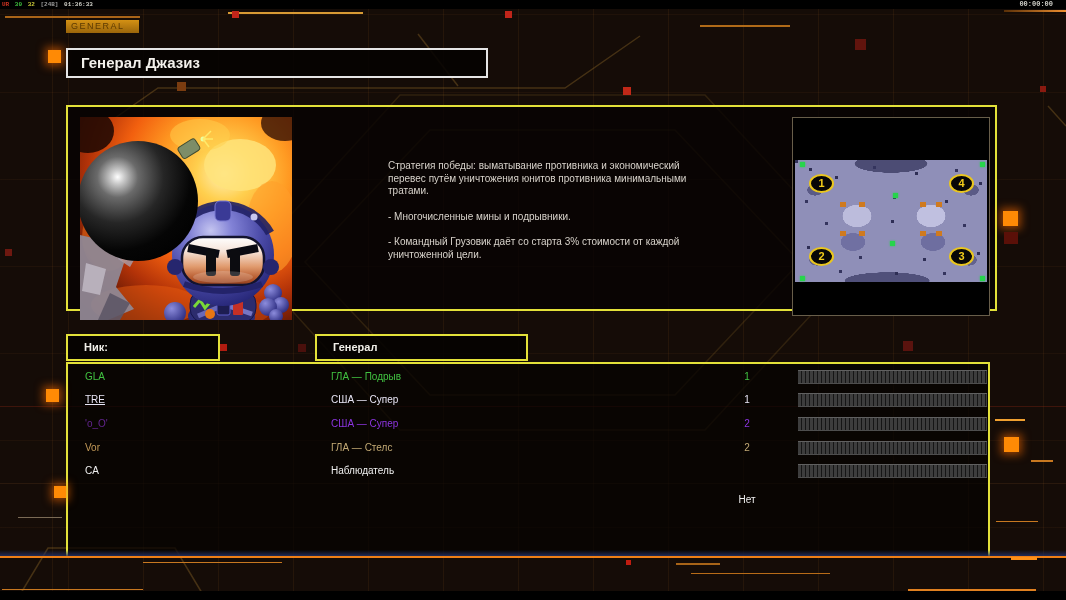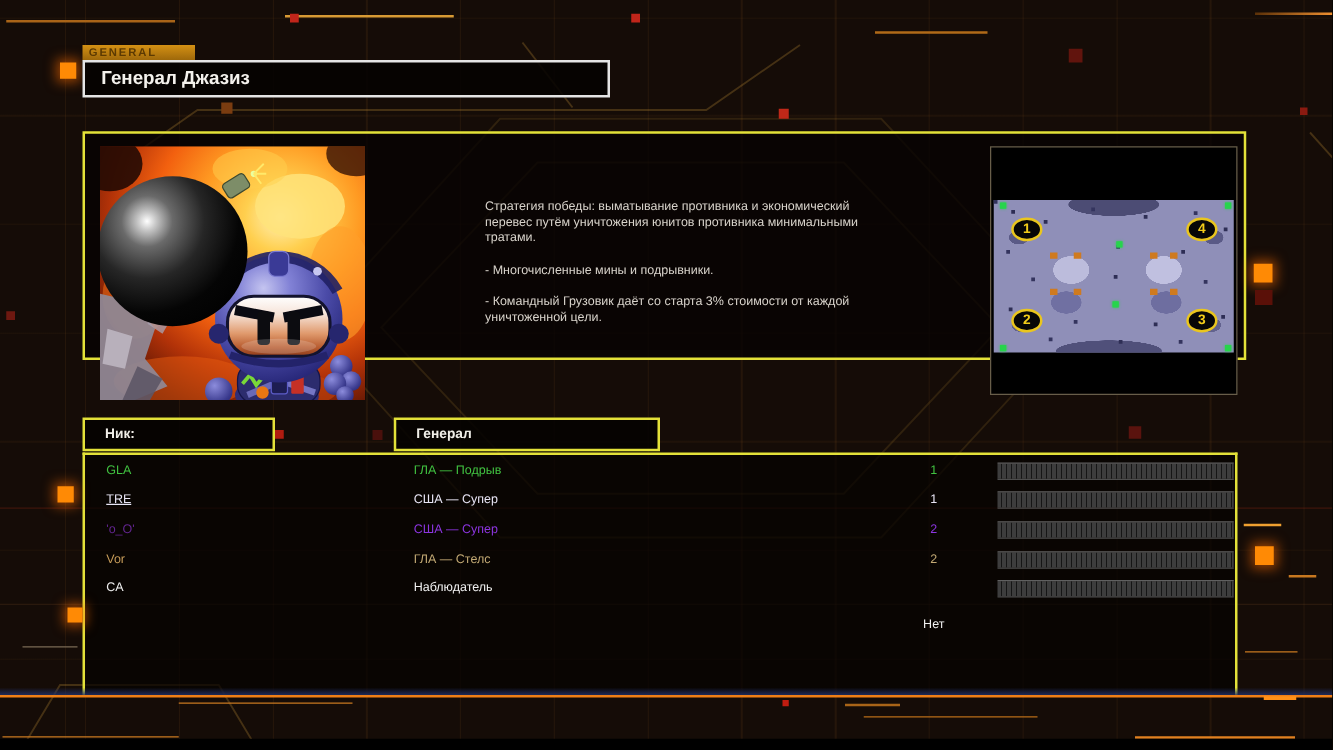--- a/index.html
+++ b/index.html
@@ -21,30 +21,30 @@
 
   
   .bar-top{position:absolute;left:0;top:0;width:1066px;height:9px;background:#000;z-index:30;}
   .bar-bottom{position:absolute;left:0;top:591px;width:1066px;height:9px;background:#000;z-index:30;}
   .debug{position:absolute;left:2px;top:1px;font:bold 6px/7px "Liberation Mono",monospace;letter-spacing:0;}
   .debug span{margin-right:2px;}
   .d-ur{color:#cc3322}.d-a{color:#3fc43f}.d-b{color:#c8c838}.d-c{color:#9a9a9a}.d-t{color:#d2d2ca}
   .clock{position:absolute;right:13px;top:1px;font:bold 7px/7px "Liberation Mono",monospace;color:#cfcfc8;}
 
   
-  .tab{position:absolute;left:66px;top:36px;width:90px;height:13px;z-index:5;
+  .tab{position:absolute;left:66px;top:20px;width:73px;height:13px;z-index:5;
     background:linear-gradient(180deg,#d49114 0%,#9a650a 100%);
-    color:#5c3a02;font-size:9px;font-weight:bold;letter-spacing:1.5px;
+    color:#5c3a02;font-size:9px;font-weight:normal;letter-spacing:1.5px;
     line-height:13px;padding-left:5px;box-sizing:border-box;}
   .title-box{position:absolute;left:66px;top:48px;width:422px;height:30px;z-index:5;
     border:2px solid #e5e5e5;background:rgba(4,2,1,.88);box-sizing:border-box;}
   .title-box .t{display:block;padding-left:13px;line-height:25px;font-size:15px;font-weight:bold;color:#f3f1ec;}
 
   
-  .main-panel{position:absolute;left:66px;top:105px;width:931px;height:183px;z-index:2;
+  .main-panel{position:absolute;left:66px;top:105px;width:931px;height:206px;z-index:2;
     border:2px solid #e3e139;background:rgba(7,3,2,.78);box-sizing:border-box;}
   .portrait{position:absolute;left:12px;top:10px;width:212px;height:203px;}
   .strategy{position:absolute;left:320px;top:53px;width:312px;color:#d8d3cb;
     font-size:10px;line-height:12.5px;}
   .strategy p{margin:0 0 13px 0;}
 
   
   .minimap{position:absolute;left:724px;top:10px;width:198px;height:199px;
     border:1px solid #685e4a;background:#000;box-sizing:border-box;}
   .mm-terrain{position:absolute;left:2px;right:2px;top:42px;height:122px;
@@ -148,20 +148,30 @@
   <i class="sq" style="left:623px;top:87px;width:8px;height:8px;background:#c02818"></i>
   <i class="sq" style="left:220px;top:344px;width:7px;height:7px;background:#b01c10"></i>
   <i class="sq" style="left:626px;top:560px;width:5px;height:5px;background:#c01c10"></i>
   <i class="sq" style="left:855px;top:39px;width:11px;height:11px;background:#61140d"></i>
   <i class="sq" style="left:903px;top:341px;width:10px;height:10px;background:#5a130e"></i>
   <i class="sq" style="left:298px;top:344px;width:8px;height:8px;background:#4a100c"></i>
   <i class="sq" style="left:177px;top:82px;width:9px;height:9px;background:#7a3c10"></i>
   <i class="sq" style="left:1040px;top:86px;width:6px;height:6px;background:#8a1a10"></i>
   <i class="sq" style="left:5px;top:249px;width:7px;height:7px;background:#6e1810"></i>
 
+  <div class="bar-top">
+    <div class="debug">
+      <span class="d-ur">UR</span>
+      <span class="d-a">30</span>
+      <span class="d-b">32</span>
+      <span class="d-c">[24B]</span>
+      <span class="d-t">01:36:33</span>
+    </div>
+    <div class="clock">00:00:00</div>
+  </div>
   <div class="bar-bottom"></div>
 
   <div class="tab">GENERAL</div>
   <div class="title-box">
     <span class="t">Генерал Джазиз</span>
   </div>
 
   <div class="main-panel">
 
     <svg class="portrait" viewBox="0 0 212 203">

